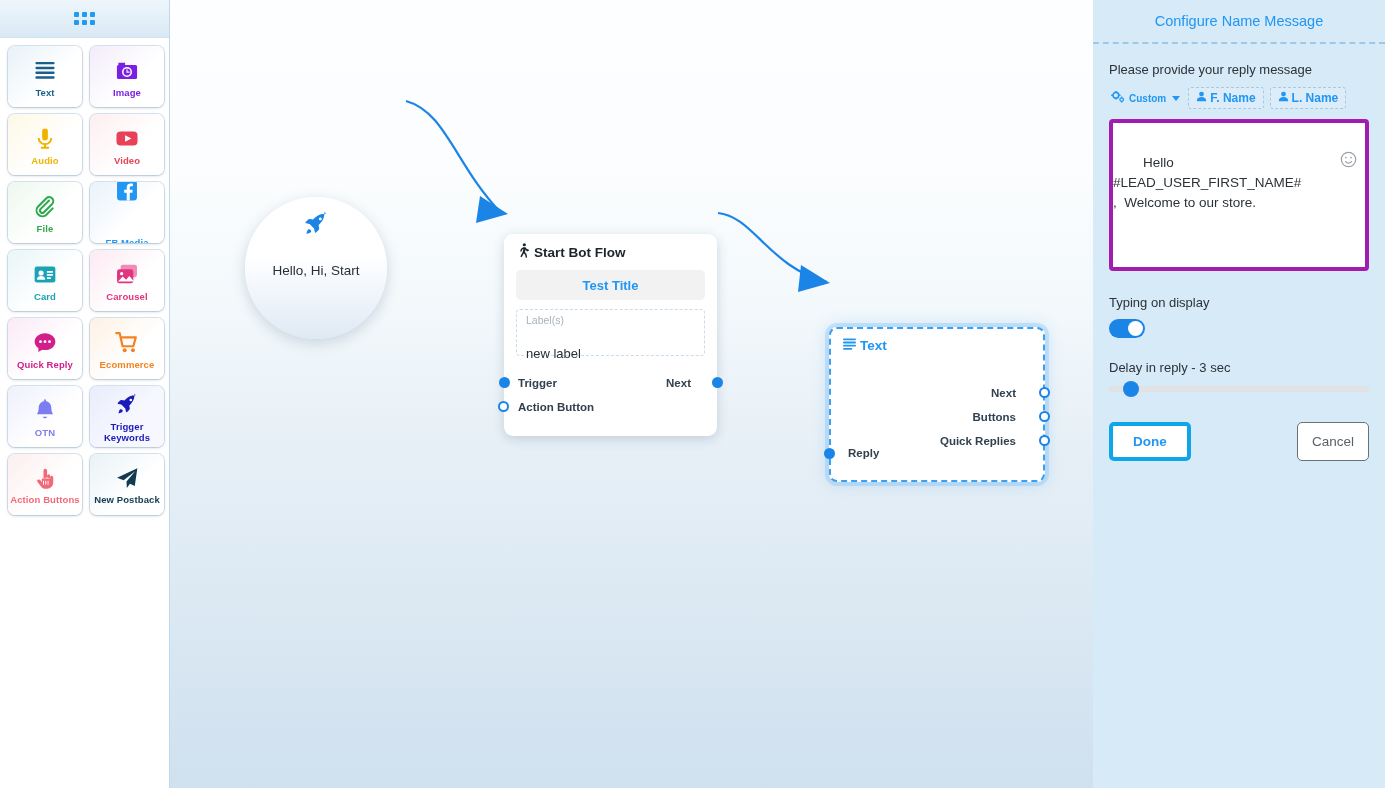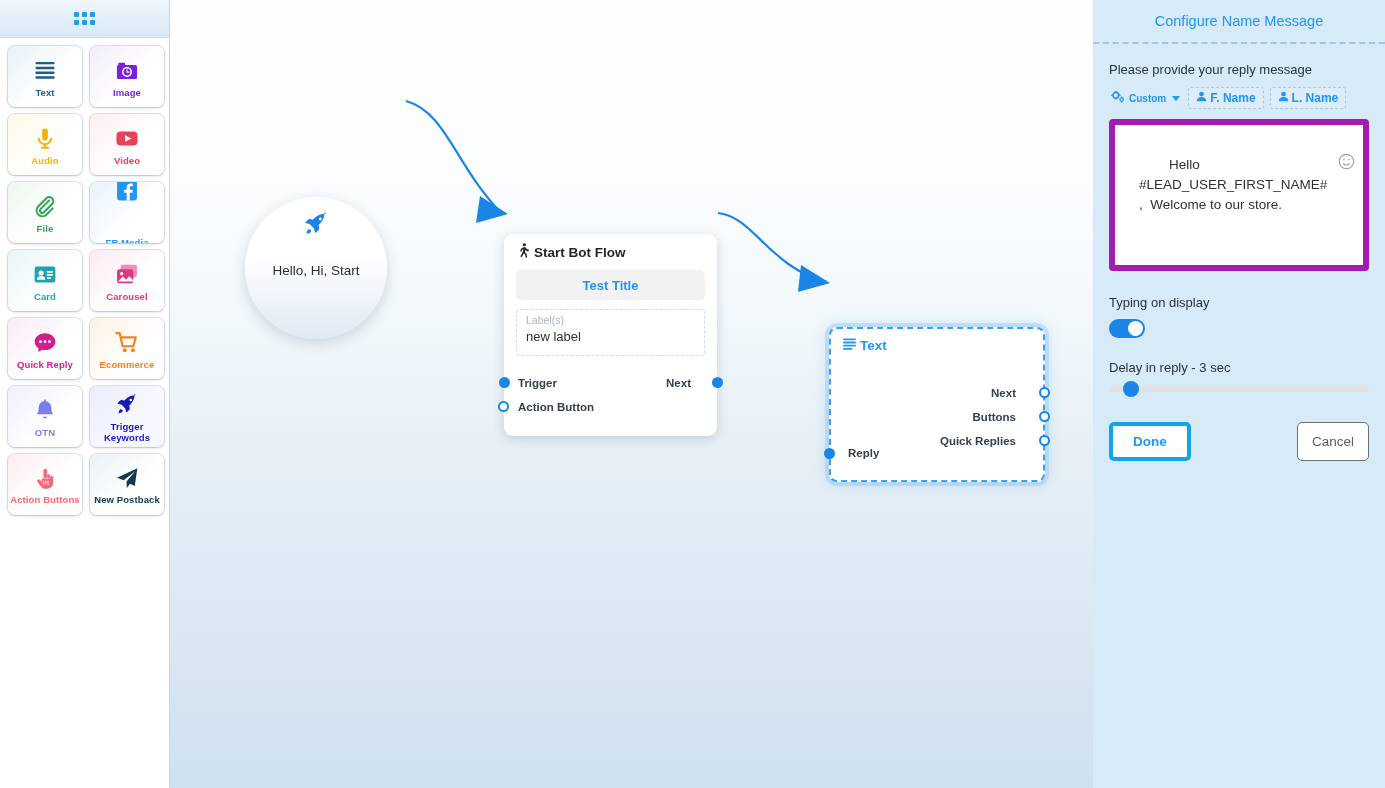--- a/index.html
+++ b/index.html
@@ -90,21 +90,21 @@
   .bn-testtitle {
     margin: 9px 12px 0 12px; height: 30px; border-radius: 5px;
     background: #f2f2f3; display: flex; align-items: center; justify-content: center;
     font-size: 13px; font-weight: bold; color: #2196f3;
   }
   .bn-labelbox {
     margin: 9px 12px 0 12px; height: 47px;
     border: 1px dashed #c9dcec; border-radius: 4px; padding: 4px 9px 0 9px;
   }
   .bn-labelbox .lb-ph { font-size: 10.5px; color: #a9b2ba; }
-  .bn-labelbox .lb-val { font-size: 13px; color: #2b2f33; margin-top: 3px; }
+  .bn-labelbox .lb-val { font-size: 13px; color: #2b2f33; margin-top: 20px; }
 
   .port-row { position: absolute; font-size: 11.5px; font-weight: bold; color: #31414f; }
   .port-trigger { left: 14px; top: 143px; }
   .port-next { right: 26px; top: 143px; }
   .port-actionbtn { left: 14px; top: 167px; }
 
   .dot-solid {
     position:absolute; width: 11px; height: 11px; border-radius: 50%;
     background: #1b84e7;
   }
@@ -152,22 +152,22 @@
   .chip {
     display: flex; align-items: center; gap: 3px;
     border: 1px dashed #a9c9de; border-radius: 3px;
     padding: 3px 7px; font-size: 12px; font-weight: bold; color: #2196f3;
     background: rgba(255,255,255,.15); cursor: pointer;
   }
   .caret { width:0;height:0;border-left:4px solid transparent;border-right:4px solid transparent;border-top:5px solid #2196f3; margin-left:2px;}
   #msg-box {
     position: relative; margin-top: 10px;
     height: 152px; background: #ffffff;
-    border: 6px solid #a21caf; border-radius: 4px;
-    padding: 10px 34px 10px 24px;
+    border: 4px solid #a21caf; border-radius: 4px;
+    padding: 10px 34px 10px 0;
     font-size: 13.5px; line-height: 20px; color: #2b3238;
     overflow: hidden; white-space: pre-wrap; word-break: break-word;
   }
   #emoji-btn { position: absolute; right: 8px; top: 8px; cursor: pointer; }
 
   .rp-sub { font-size: 13px; color: #2b3238; margin-top: 24px; }
   .toggle {
     margin-top: 9px; width: 36px; height: 19px; border-radius: 10px;
     background: #1b84e7; position: relative; cursor: pointer;
   }

